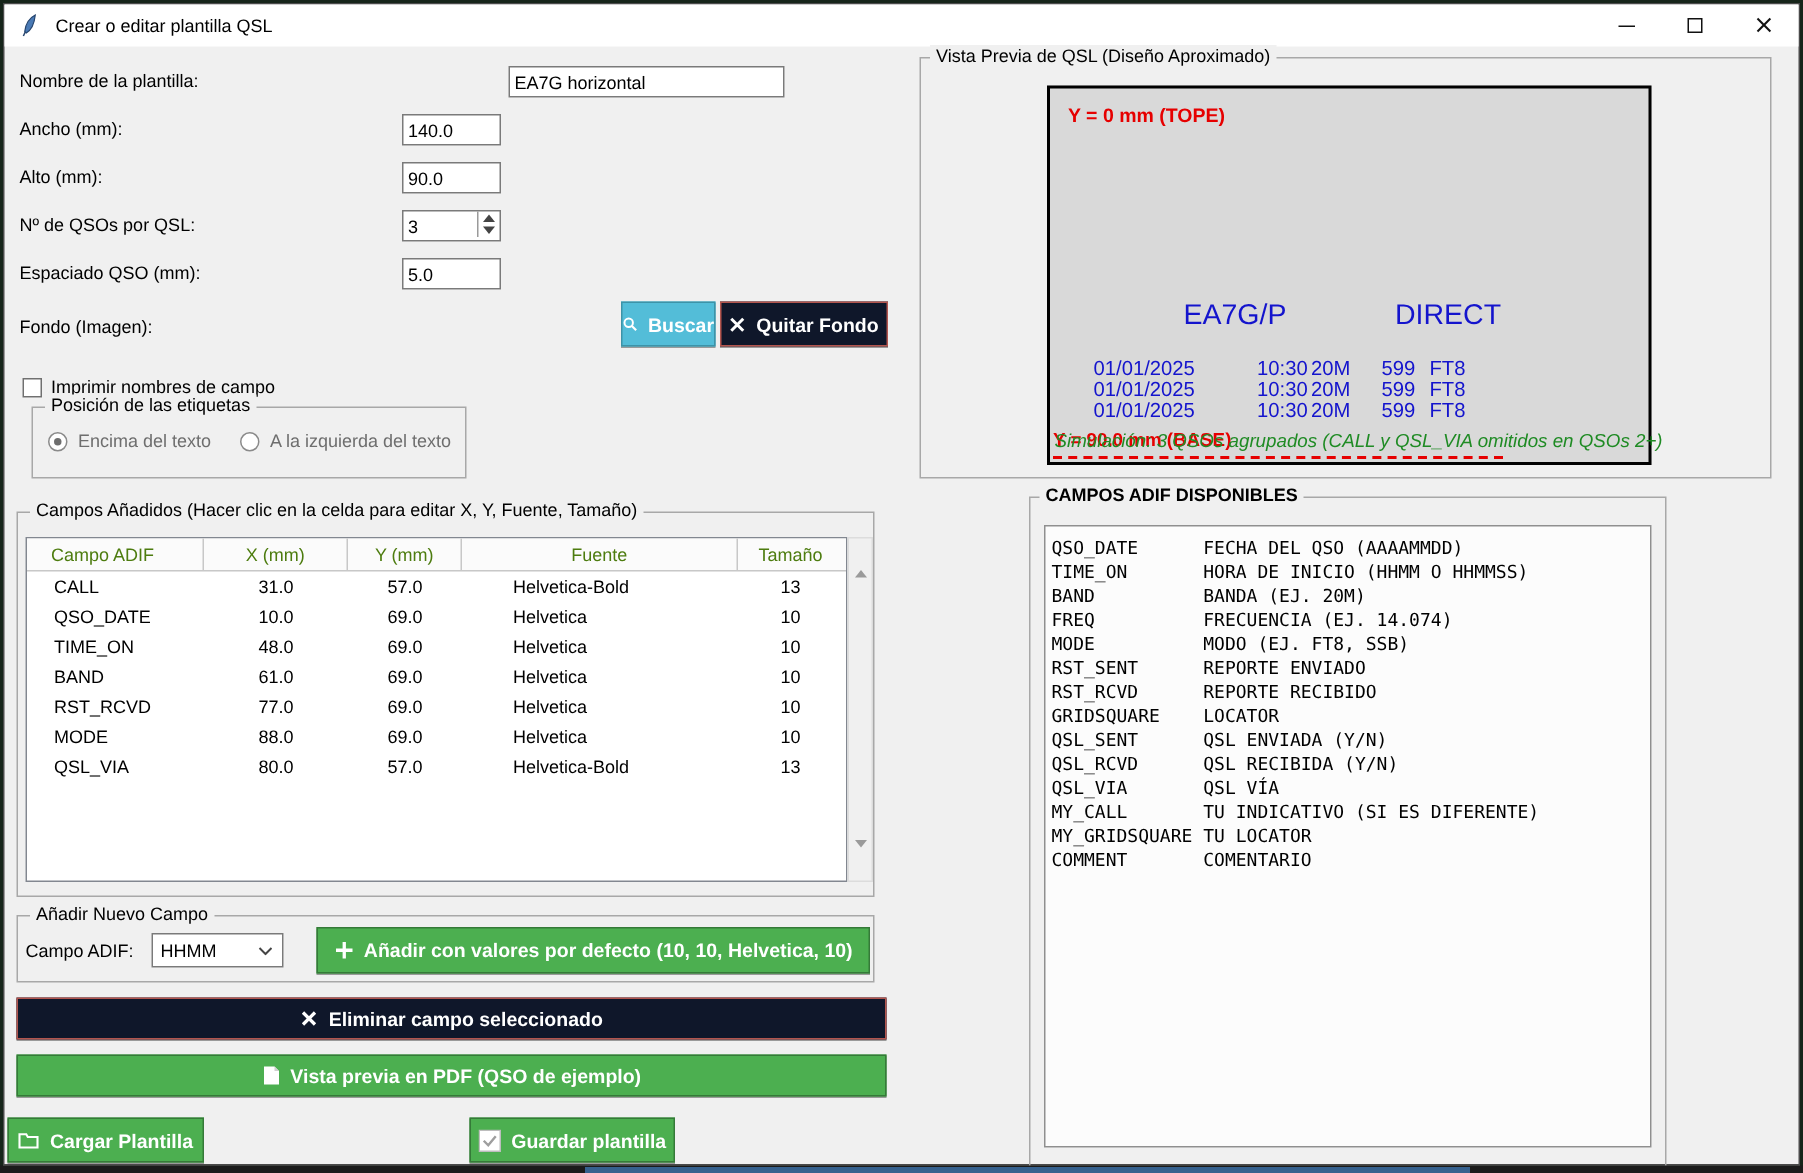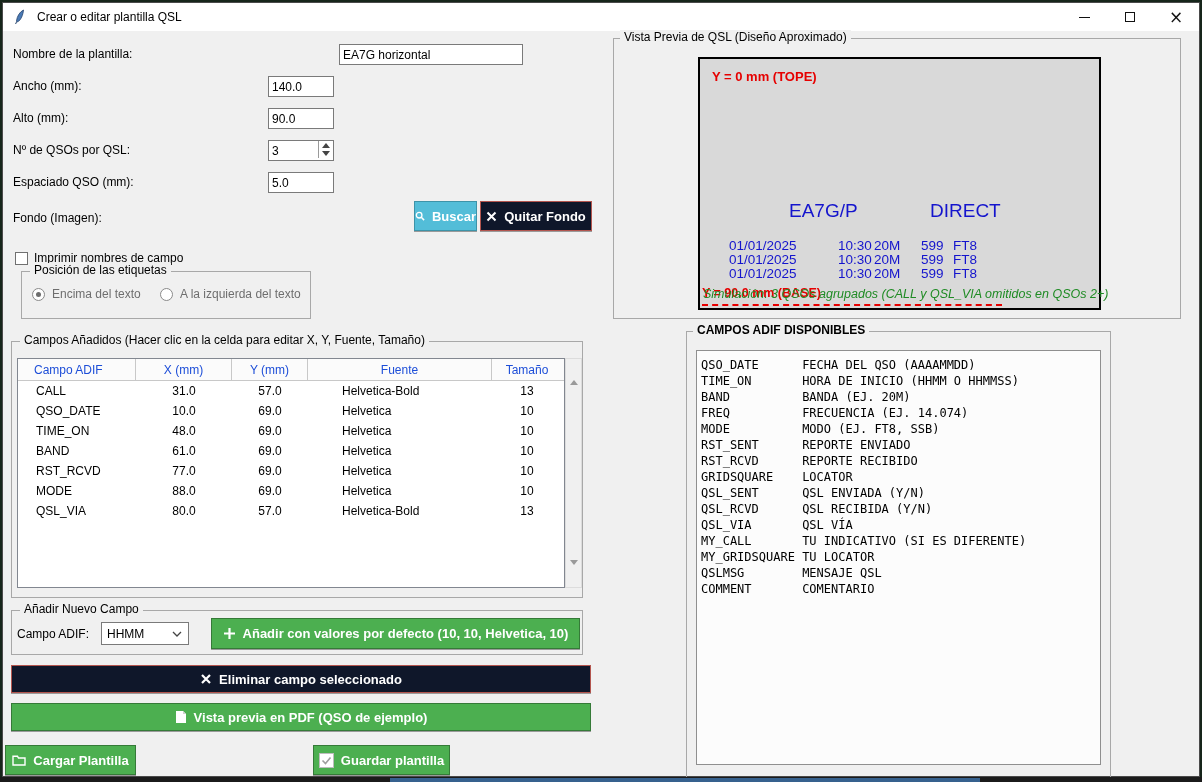--- a/index.html
+++ b/index.html
@@ -43,21 +43,21 @@
   
   .checkbox { position:absolute; width:13px; height:13px; border:1px solid #707070; background:#fff; }
   .radio { position:absolute; width:13px; height:13px; border:1px solid #8a8a8a; border-radius:50%; background:#fff; }
   .radio.sel::after { content:""; position:absolute; left:3px; top:3px; width:5px; height:5px; border-radius:50%; background:#6e6e6e; }
   .dim { color:#6e6e6e; }
 
   
   .tbl { position:absolute; left:14px; top:355px; width:548px; height:230px; background:#fff; border:1px solid #828790; }
   .tbl-head { display:grid; grid-template-columns:118px 96px 76px 184px 70px; height:22px;
               background:#fbfbfb; border-bottom:1px solid #c8c8c8; }
-  .tbl-head > div { font-size:12px; color:#1d4ed8; display:flex; align-items:center; justify-content:center;
+  .tbl-head > div { font-size:12px; color:#4d7c0f; display:flex; align-items:center; justify-content:center;
                     border-right:1px solid #c8c8c8; }
   .tbl-head > div:first-child { justify-content:flex-start; padding-left:16px; }
   .tbl-head > div:last-child { border-right:none; }
   .tbl-row { display:grid; grid-template-columns:118px 96px 76px 184px 70px; height:20px; }
   .tbl-row > div { font-size:12px; color:#000; display:flex; align-items:center; justify-content:center; }
   .tbl-row > div.c-field { justify-content:flex-start; padding-left:18px; }
   .tbl-row > div.c-font  { justify-content:flex-start; padding-left:34px; }
 
   
   .scrollbar { position:absolute; left:562px; top:355px; width:17px; height:230px; background:#f0f0f0; border:1px solid #dcdcdc; }
@@ -321,21 +321,20 @@
     <div class="row">FREQ          FRECUENCIA (EJ. 14.074)</div>
     <div class="row">MODE          MODO (EJ. FT8, SSB)</div>
     <div class="row">RST_SENT      REPORTE ENVIADO</div>
     <div class="row">RST_RCVD      REPORTE RECIBIDO</div>
     <div class="row">GRIDSQUARE    LOCATOR</div>
     <div class="row">QSL_SENT      QSL ENVIADA (Y/N)</div>
     <div class="row">QSL_RCVD      QSL RECIBIDA (Y/N)</div>
     <div class="row">QSL_VIA       QSL VÍA</div>
     <div class="row">MY_CALL       TU INDICATIVO (SI ES DIFERENTE)</div>
     <div class="row">MY_GRIDSQUARE TU LOCATOR</div>
-    <div class="row">QSLMSG        MENSAJE QSL</div>
     <div class="row">COMMENT       COMENTARIO</div>
   </div>
 
 </div>
 
 <div class="desk-strip">
   <span class="desk-blue"></span>
 </div>
 
 </body></html>

